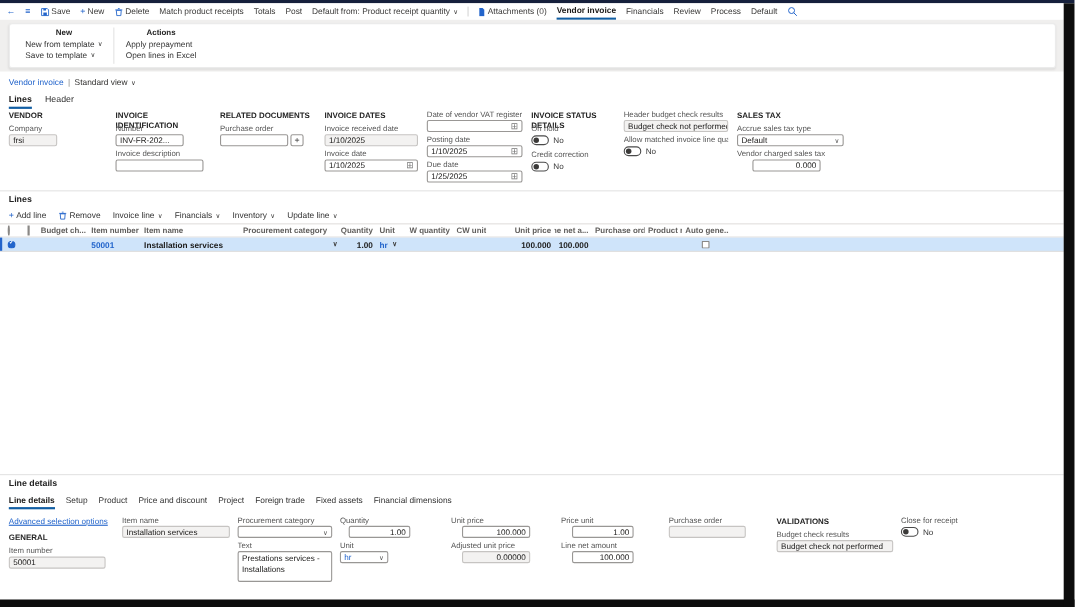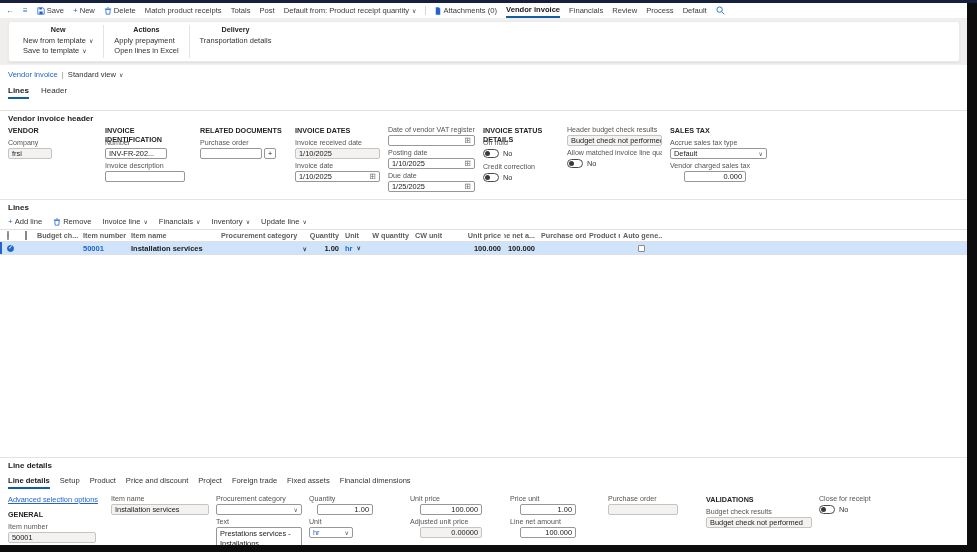--- a/index.html
+++ b/index.html
@@ -196,43 +196,36 @@
   </div>
   <div class="rgroup">
     <span class="rg-title">Actions</span>
     <span class="rg-item">
         <span>Apply prepayment</span>
       </span>
     <span class="rg-item">
         <span>Open lines in Excel</span>
       </span>
   </div>
-  <div class="rgroup">
-    <span class="rg-title">Delivery</span>
-    <span class="rg-item">
-        <span>Transportation details</span>
-      </span>
-  </div>
 </div>
 
 <div class="content">
 
   <div class="breadcrumb">
     <span class="bc-link">Vendor invoice</span>
     <span class="bc-sep">|</span>
     <span><span>Standard view</span> <span class="chev">∨</span></span>
   </div>
 
 
   <div class="ptabs">
     <span class="ptab active">Lines</span>
     <span class="ptab">Header</span>
   </div>
 
-  <div class="sec-hd">Vendor invoice header</div>
   <div class="hdr-panel">
 
     <div class="hcol" style="width:89px">
       <span class="grp">VENDOR</span>
       <span class="lbl">Company</span>
       <div class="box ro" style="width:44px">frsi</div>
     </div>
 
 
     <div class="hcol" style="width:87px">

